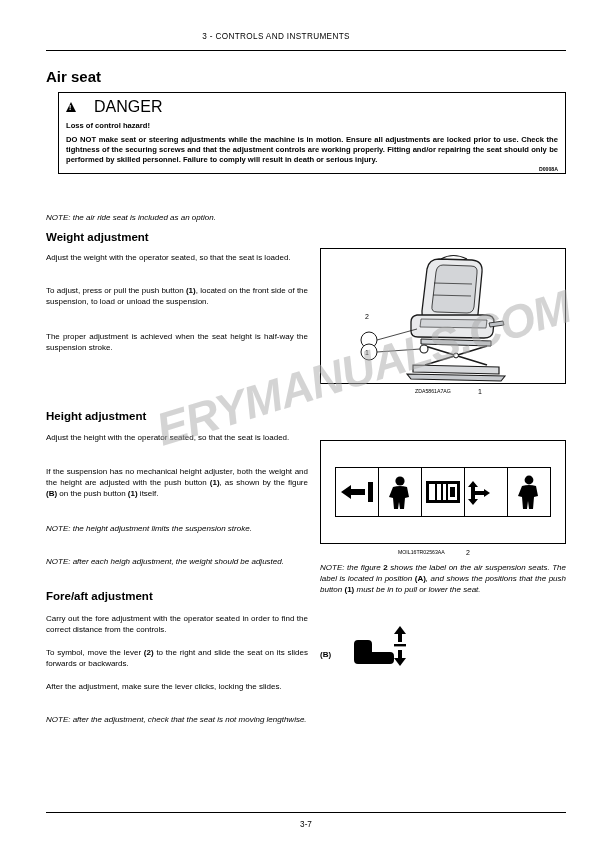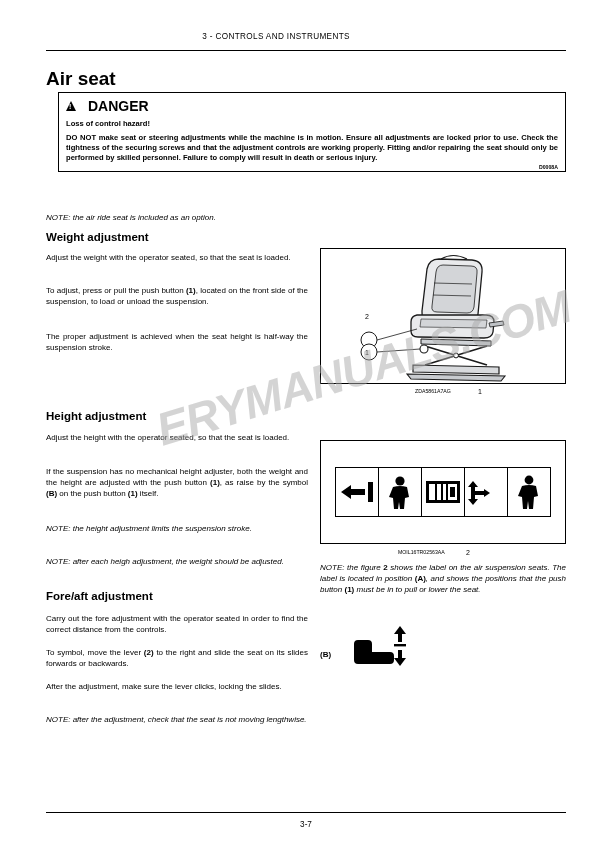--- a/index.html
+++ b/index.html
@@ -50,38 +50,38 @@
     position: absolute;
     left: 0; top: 820px;
     width: 612px;
     text-align: center;
     font-size: 8.2px;
   }
   
   .doc-title {
     position: absolute;
     left: 46px; top: 68px;
-    font-size: 19px;
+    font-size: 15px;
     font-weight: bold;
   }
   
   .danger-box {
     position: absolute;
     left: 58px; top: 92px;
     width: 508px;
     border: 1.2px solid #000;
     box-sizing: border-box;
     padding: 5px 7px 7px 7px;
   }
   .danger-head {
     display: flex;
     align-items: center;
-    gap: 12px;
-    font-size: 14px;
-    font-weight: bold;
+    gap: 18px;
+    font-size: 16px;
+    font-weight: normal;
   }
   .warn-tri {
     display: inline-block;
     width: 0; height: 0;
     border-left: 5.5px solid transparent;
     border-right: 5.5px solid transparent;
     border-bottom: 10px solid #000;
     position: relative;
   }
   .warn-tri::after {
@@ -230,21 +230,21 @@
 
   <div class="p" style="left:46px; top:285px; width:262px;"><span>To adjust, press or pull the push button </span><b>(1)</b><span>, located on the front side of the suspension, to load or unload the suspension.</span></div>
 
   <div class="p" style="left:46px; top:331px; width:262px;">The proper adjustment is achieved when the seat height is half-way the suspension stroke.</div>
 
 
   <div class="sub-head" style="left:46px; top:410px;">Height adjustment</div>
 
   <div class="p" style="left:46px; top:432px; width:262px;">Adjust the height with the operator seated, so that the seat is loaded.</div>
 
-  <div class="p" style="left:46px; top:466px; width:262px;"><span>If the suspension has no mechanical height adjuster, both the weight and the height are adjusted with the push button </span><b>(1)</b><span>, as raise by the symbol </span><b>(B)</b><span> on the push button </span><b>(1)</b><span> itself.</span></div>
+  <div class="p" style="left:46px; top:466px; width:262px;"><span>If the suspension has no mechanical height adjuster, both the weight and the height are adjusted with the push button </span><b>(1)</b><span>, as shown by the figure </span><b>(B)</b><span> on the push button </span><b>(1)</b><span> itself.</span></div>
 
   <div class="p note" style="left:46px; top:523px; width:262px;">NOTE: the height adjustment limits the suspension stroke.</div>
 
   <div class="p note" style="left:46px; top:556px; width:262px;">NOTE: after each heigh adjustment, the weight should be adjusted.</div>
 
   <div class="sub-head" style="left:46px; top:590px;">Fore/aft adjustment</div>
 
   <div class="p" style="left:46px; top:613px; width:262px;">Carry out the fore adjustment with the operator seated in order to find the correct distance from the controls.</div>
 
   <div class="p" style="left:46px; top:647px; width:262px;"><span>To symbol, move the lever </span><b>(2)</b><span> to the right and slide the seat on its slides forwards or backwards.</span></div>

